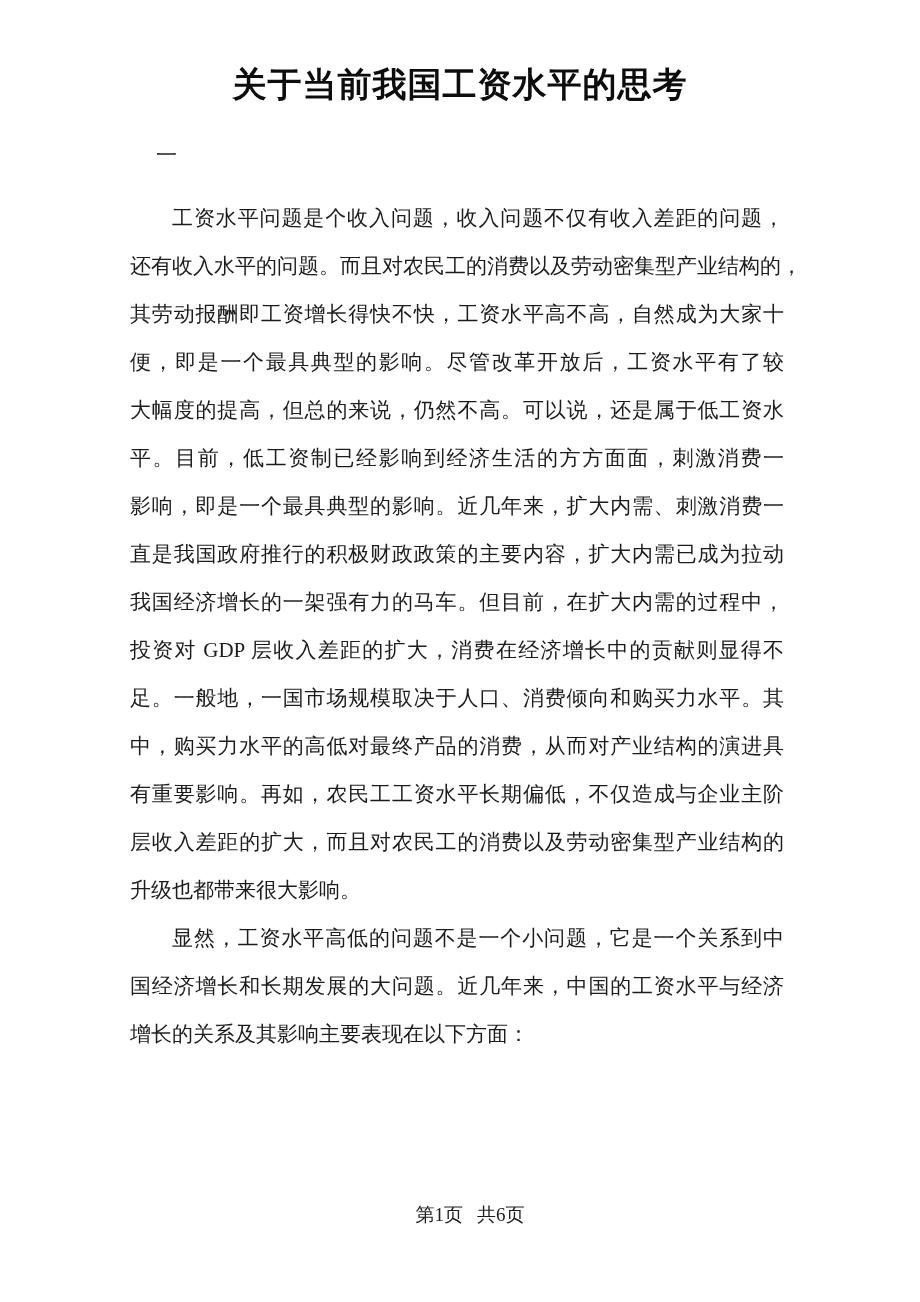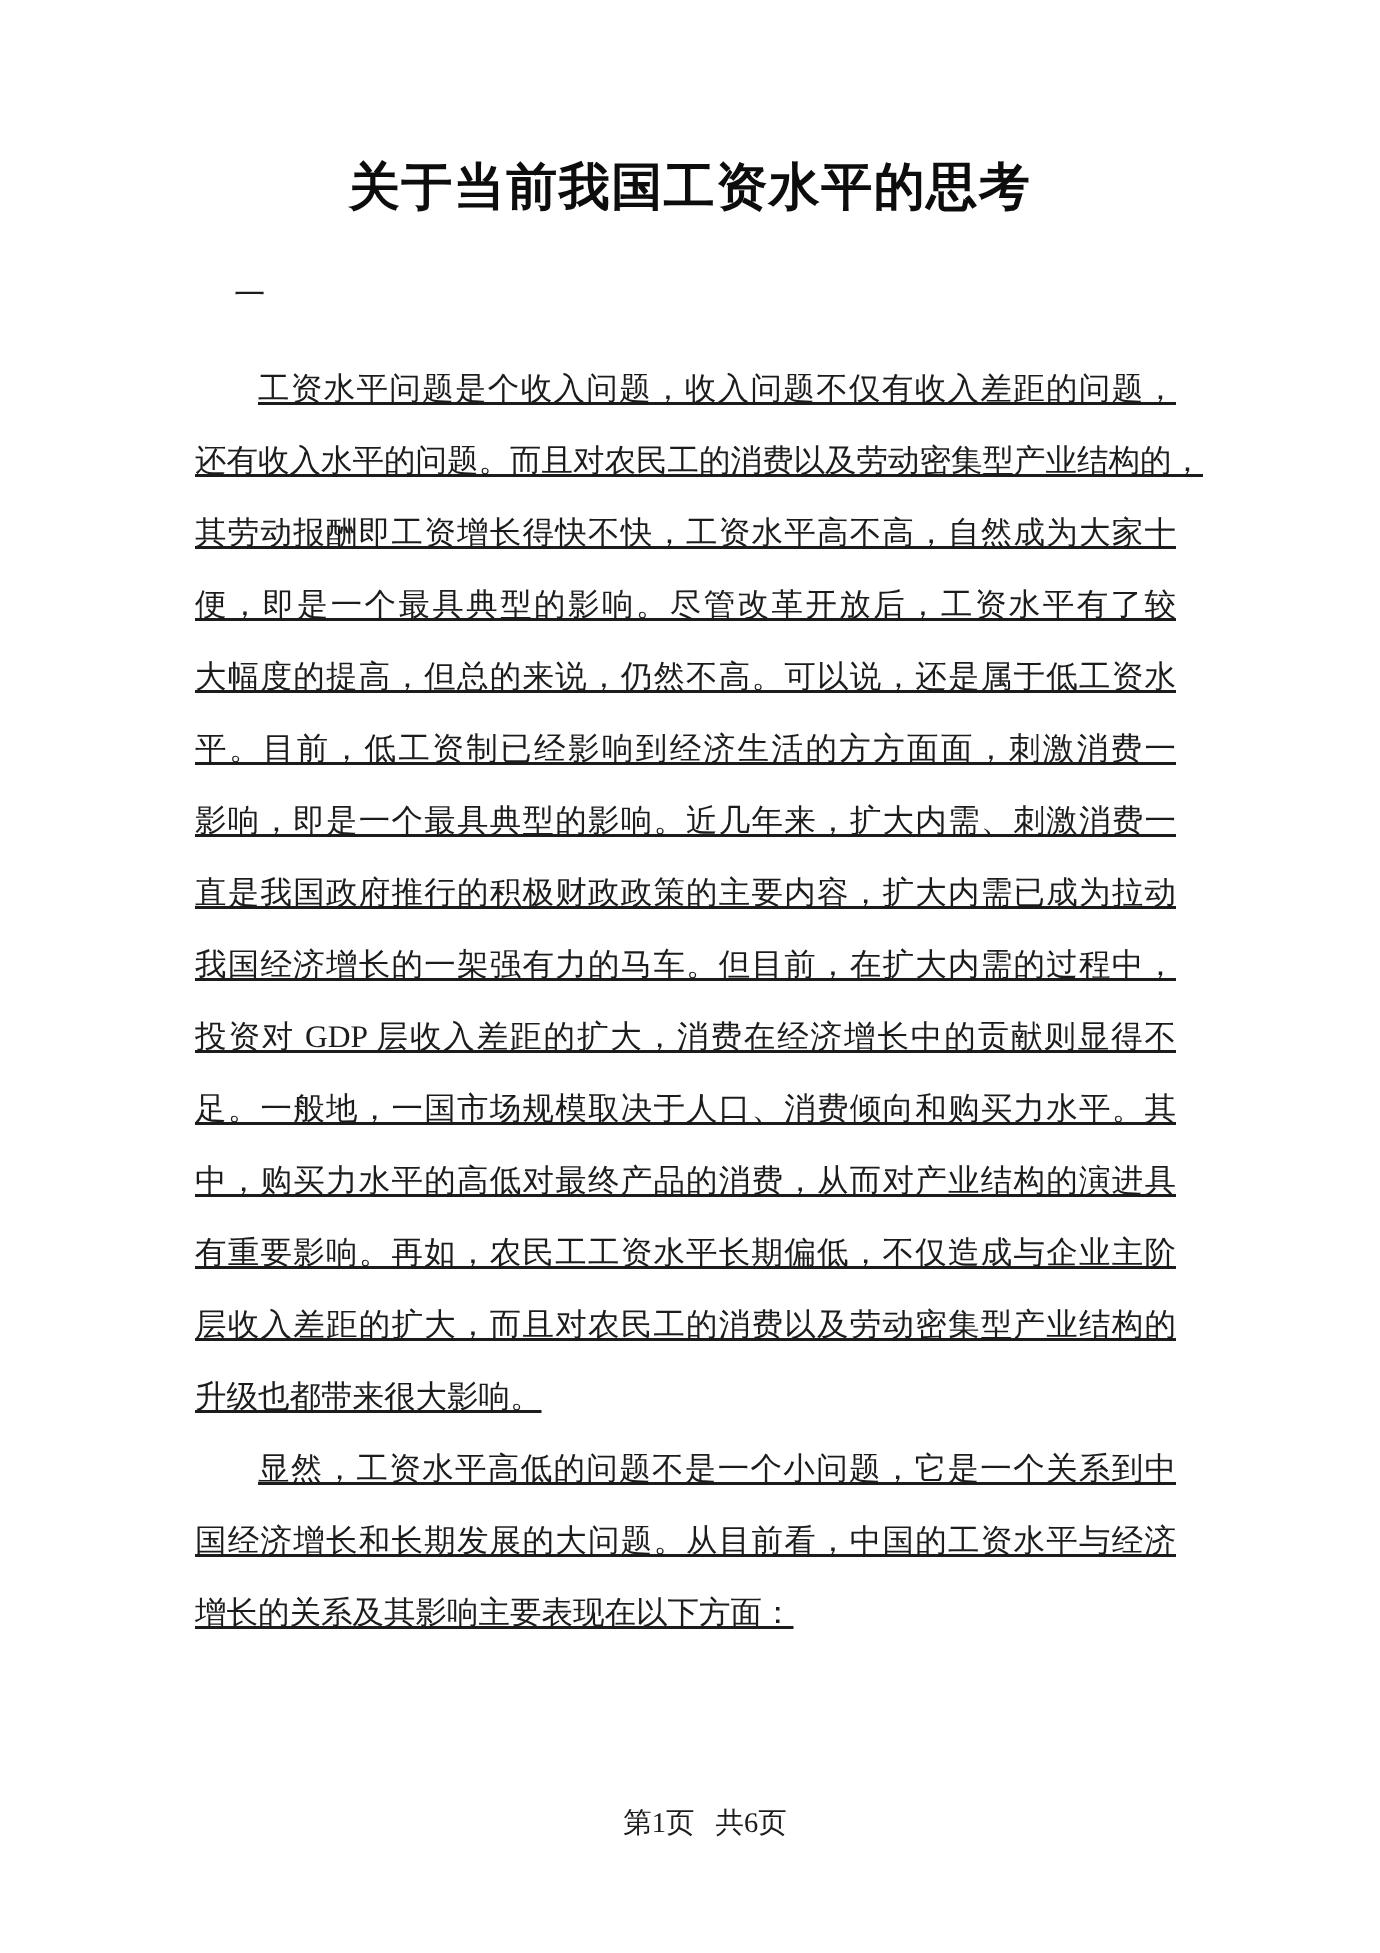--- a/index.html
+++ b/index.html
@@ -7,37 +7,37 @@
     position: relative;
     width: 920px;
     height: 1302px;
     background: #ffffff;
     overflow: hidden;
     color: #1c1c1c;
     font-family: "Liberation Serif", "DejaVu Serif", serif;
   }
   .doc-title {
     margin: 0;
-    padding-top: 101px;
+    padding-top: 60px;
     height: 50px;
     line-height: 50px;
     text-align: center;
     font-size: 34px;
     font-weight: 700;
     color: #0d0d0d;
     letter-spacing: 1px;
   }
   .section-marker {
     margin: 32px 0 0 156px;
     height: 26px;
     line-height: 26px;
     font-size: 21px;
     color: #1c1c1c;
   }
-  .doc-body { margin-top: 26px; text-decoration: underline; }
+  .doc-body { margin-top: 26px; }
   .line {
     margin-left: 130px;
     width: 654px;
     height: 48px;
     line-height: 48px;
     font-size: 21px;
     text-align: justify;
     text-align-last: justify;
     -moz-text-align-last: justify;
     white-space: nowrap;
@@ -76,21 +76,21 @@
     <div class="line">直是我国政府推行的积极财政政策的主要内容，扩大内需已成为拉动</div>
     <div class="line">我国经济增长的一架强有力的马车。但目前，在扩大内需的过程中，</div>
     <div class="line">投资对 GDP 层收入差距的扩大，消费在经济增长中的贡献则显得不</div>
     <div class="line">足。一般地，一国市场规模取决于人口、消费倾向和购买力水平。其</div>
     <div class="line">中，购买力水平的高低对最终产品的消费，从而对产业结构的演进具</div>
     <div class="line">有重要影响。再如，农民工工资水平长期偏低，不仅造成与企业主阶</div>
     <div class="line">层收入差距的扩大，而且对农民工的消费以及劳动密集型产业结构的</div>
     <div class="line para-end">升级也都带来很大影响。</div>
 
     <div class="line indent">显然，工资水平高低的问题不是一个小问题，它是一个关系到中</div>
-    <div class="line">国经济增长和长期发展的大问题。从目前看，中国的工资水平与经济</div>
+    <div class="line">国经济增长和长期发展的大问题。近几年来，中国的工资水平与经济</div>
     <div class="line para-end">增长的关系及其影响主要表现在以下方面：</div>
   </div>
 
   <div class="page-footer">
     <span>第1页</span><span class="sep"></span><span>共6页</span>
   </div>
 
 </div>
 
 </body></html>

